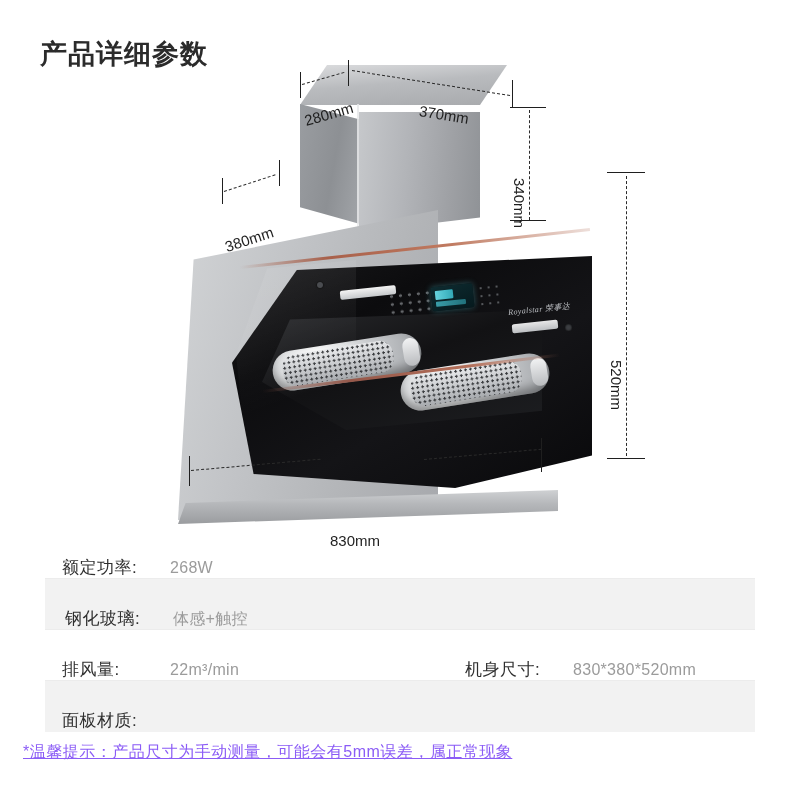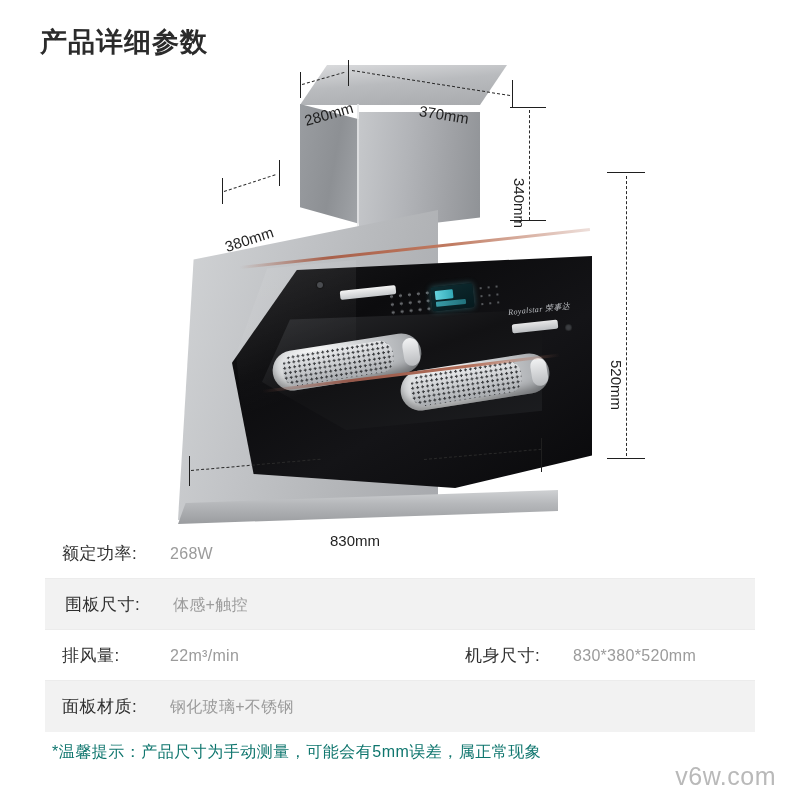--- a/index.html
+++ b/index.html
@@ -6,21 +6,21 @@
   body{
     width:800px;height:800px;
     background:#ffffff;
     font-family:"Liberation Sans","DejaVu Sans",sans-serif;
     overflow:hidden;position:relative;
   }
   .page{position:relative;width:800px;height:800px;}
 
   
   .title{
-    position:absolute;left:40px;top:24px;
+    position:absolute;left:40px;top:36px;
     font-size:27px;font-weight:bold;color:#2b2b2b;
     letter-spacing:1px;
   }
 
   
   .stage{position:absolute;left:0;top:60px;width:800px;height:450px;}
 
   
   .chimney-top{
     position:absolute;left:300px;top:5px;width:180px;height:40px;
@@ -177,41 +177,41 @@
   .dim-280{left:307px;top:52px;transform:rotate(-16deg);transform-origin:left bottom;}
   .dim-370{left:418px;top:42px;transform:rotate(9deg);transform-origin:left bottom;}
   .dim-340{left:528px;top:118px;transform:rotate(90deg);transform-origin:left top;}
   .dim-380{left:228px;top:178px;transform:rotate(-18deg);transform-origin:left bottom;}
   .dim-520{left:625px;top:300px;transform:rotate(90deg);transform-origin:left top;}
   .dim-830{left:330px;top:472px;}
 
   
   .spec{position:absolute;left:0;top:528px;width:800px;}
   .row{
-    position:relative;height:51px;display:flex;align-items:center;
+    position:relative;height:51px;display:flex;align-items:flex-end;
     margin:0 45px;box-sizing:border-box;
   }
   .row.alt{background:#f2f2f2;}
   .row.div::after{
     content:"";position:absolute;left:0;right:0;bottom:0;height:1px;
     background:#ececec;
   }
   .cell{display:flex;align-items:baseline;}
   .cell.left{width:400px;padding-left:17px;box-sizing:border-box;}
   .cell.right{flex:1;padding-left:20px;box-sizing:border-box;}
   .k{
     font-size:17px;color:#2f2f2f;width:108px;flex:none;
     letter-spacing:.5px;
   }
   .v{font-size:16px;color:#9b9b9b;letter-spacing:.3px;}
 
   
   .note{
-    position:absolute;left:52px;top:742px;
-    font-size:16px;color:#0f766e;letter-spacing:.5px;white-space:nowrap;
+    position:absolute;left:23px;top:742px;
+    font-size:16px;color:#8b5cf6;letter-spacing:.5px;white-space:nowrap;text-decoration:underline;
   }
   .watermark{
     position:absolute;right:24px;top:762px;
     font-size:25px;color:#b9b9b9;letter-spacing:.5px;
   }
 </style>
 </head>
 <body>
 
 <div class="page">
@@ -296,41 +296,39 @@
 
     <div class="row div">
       <div class="cell left">
         <span class="k">额定功率:</span>
         <span class="v">268W</span>
       </div>
     </div>
 
     <div class="row alt div">
       <div class="cell right">
-        <span class="k">围板尺寸:</span>
+        <span class="k">钢化玻璃:</span>
         <span class="v">体感+触控</span>
       </div>
     </div>
 
     <div class="row div">
       <div class="cell left">
         <span class="k">排风量:</span>
         <span class="v">22m³/min</span>
       </div>
       <div class="cell right">
         <span class="k">机身尺寸:</span>
         <span class="v">830*380*520mm</span>
       </div>
     </div>
 
     <div class="row alt">
       <div class="cell left">
         <span class="k">面板材质:</span>
-        <span class="v">钢化玻璃+不锈钢</span>
       </div>
     </div>
 
   </div>
 
   <div class="note">*温馨提示：产品尺寸为手动测量，可能会有5mm误差，属正常现象</div>
-  <div class="watermark">v6w.com</div>
 
 </div>
 
 </body></html>

